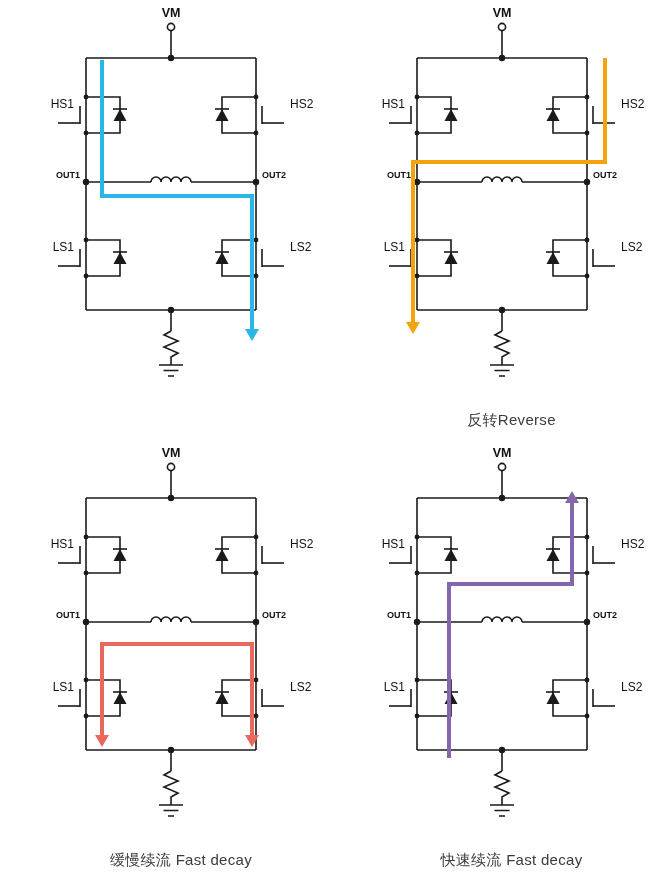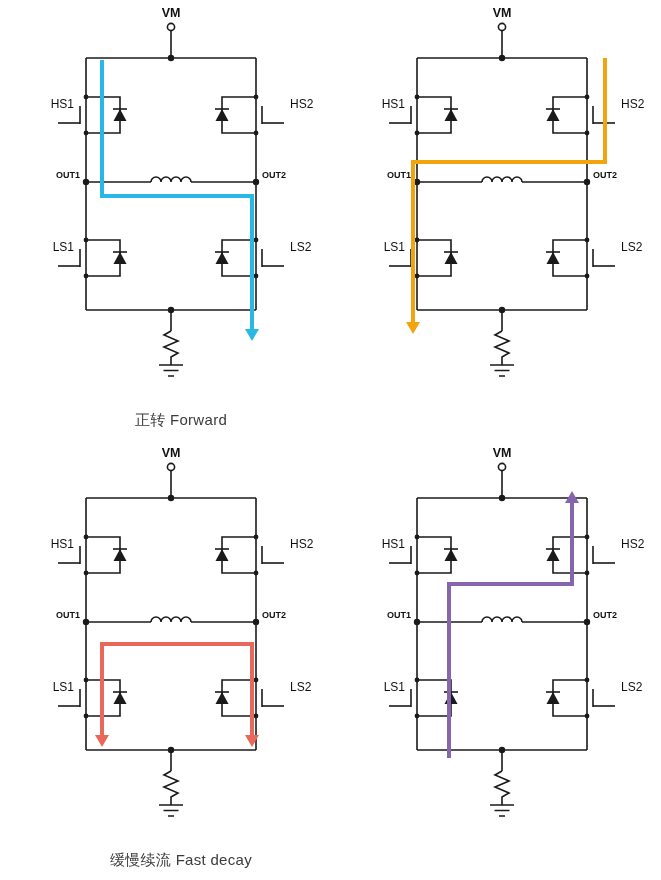--- a/index.html
+++ b/index.html
@@ -94,36 +94,36 @@
         <path class="flow" d="M86,60 V196 H236 V330" stroke="#29b7e5"></path>
         <polygon points="236,341 229,329 243,329" fill="#29b7e5"></polygon>
         <text class="lbl-b" x="155" y="17" text-anchor="middle">VM</text>
         <text class="lbl" x="58" y="108" text-anchor="end">HS1</text>
         <text class="lbl" x="274" y="108">HS2</text>
         <text class="lbl-s" x="64" y="178" text-anchor="end">OUT1</text>
         <text class="lbl-s" x="246" y="178">OUT2</text>
         <text class="lbl" x="58" y="251" text-anchor="end">LS1</text>
         <text class="lbl" x="274" y="251">LS2</text>
       </svg>
-      <div class="caption">正转 Forward</div>
     </div>
 
     <div class="panel">
       <svg class="circuit" viewBox="0 0 330 400" xmlns:xlink="http://www.w3.org/1999/xlink">
         <use href="#hbridge" xlink:href="#hbridge"></use>
         <path class="flow" d="M258,58 V162 H66 V323" stroke="#f2a30d"></path>
         <polygon points="66,334 59,322 73,322" fill="#f2a30d"></polygon>
         <text class="lbl-b" x="155" y="17" text-anchor="middle">VM</text>
         <text class="lbl" x="58" y="108" text-anchor="end">HS1</text>
         <text class="lbl" x="274" y="108">HS2</text>
         <text class="lbl-s" x="64" y="178" text-anchor="end">OUT1</text>
         <text class="lbl-s" x="246" y="178">OUT2</text>
         <text class="lbl" x="58" y="251" text-anchor="end">LS1</text>
         <text class="lbl" x="274" y="251">LS2</text>
       </svg>
+      <div class="caption">反转Reverse</div>
     </div>
 
     <div class="panel">
       <svg class="circuit" viewBox="0 0 330 400" xmlns:xlink="http://www.w3.org/1999/xlink">
         <use href="#hbridge" xlink:href="#hbridge"></use>
         <path class="flow" d="M86,296 V204 H236 V296" stroke="#e8685b"></path>
         <polygon points="86,307 79,295 93,295" fill="#e8685b"></polygon>
         <polygon points="236,307 229,295 243,295" fill="#e8685b"></polygon>
         <text class="lbl-b" x="155" y="17" text-anchor="middle">VM</text>
         <text class="lbl" x="58" y="108" text-anchor="end">HS1</text>
@@ -142,16 +142,17 @@
         <path class="flow" d="M102,318 V144 H225 V62" stroke="#8566ad"></path>
         <polygon points="225,51 218,63 232,63" fill="#8566ad"></polygon>
         <text class="lbl-b" x="155" y="17" text-anchor="middle">VM</text>
         <text class="lbl" x="58" y="108" text-anchor="end">HS1</text>
         <text class="lbl" x="274" y="108">HS2</text>
         <text class="lbl-s" x="64" y="178" text-anchor="end">OUT1</text>
         <text class="lbl-s" x="246" y="178">OUT2</text>
         <text class="lbl" x="58" y="251" text-anchor="end">LS1</text>
         <text class="lbl" x="274" y="251">LS2</text>
       </svg>
+      <div class="caption">快速续流 Fast decay</div>
     </div>
 
   </div>
 </div>
 
 </body></html>

